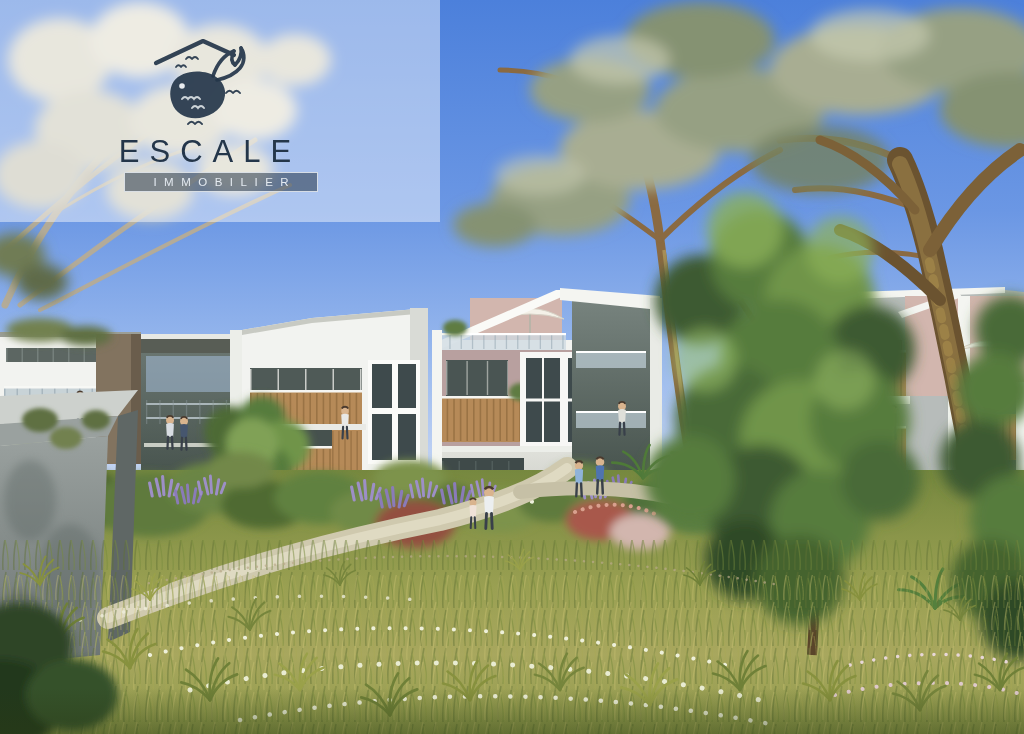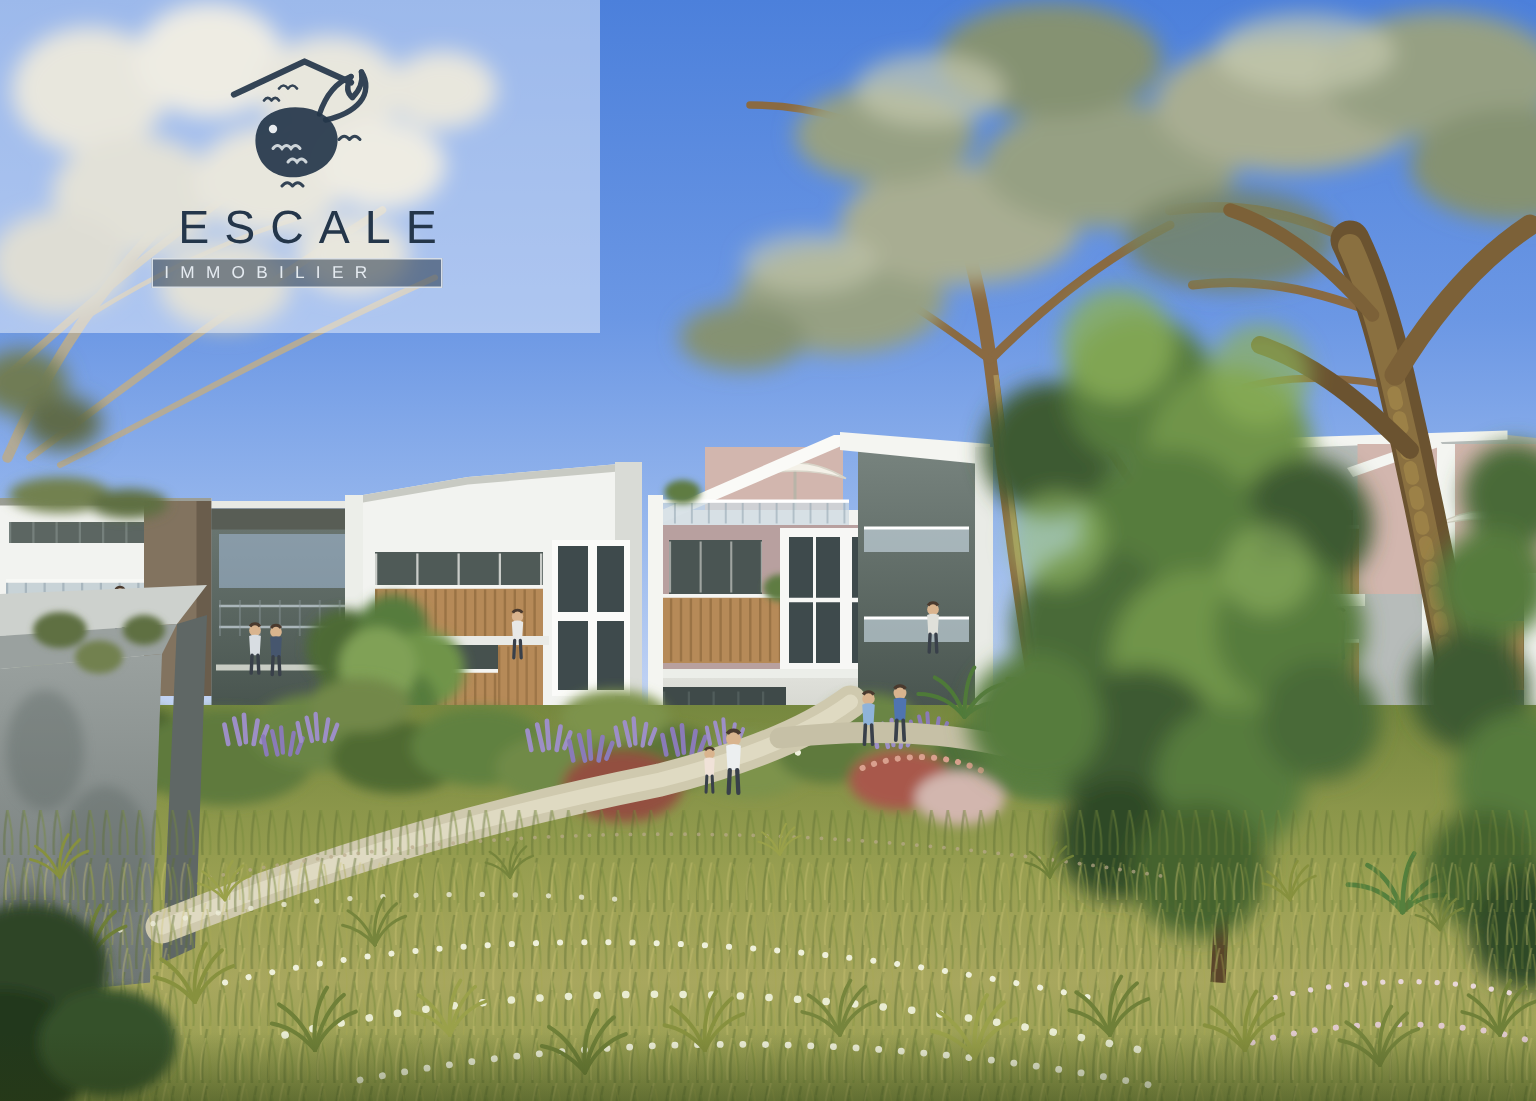--- a/index.html
+++ b/index.html
@@ -9,29 +9,29 @@
   .scene{position:absolute;inset:0;display:block;}
   
   .fw{fill:var(--building-white,#f2f3f0)} .fs{fill:var(--building-shadow,#d9dbd6)}
   .fd{fill:var(--window-dark,#3e4a4c)}  .fo{fill:var(--balcony-wood,#b68a58)}
   .fm{fill:var(--facade-mauve,#b8a09f)} .fp{fill:var(--facade-pink,#d2b6ae)}
   .fg{fill:var(--tree-sage,#96a083)}    .ftp{fill:var(--tree-pale,#d6d3c2)}
   .fl{fill:var(--tree-green,#567b3c)}
   .skin{fill:#d9b48e}
   
   .logo-overlay{position:absolute;left:0;top:0;width:400px;height:222px;
-                background:var(--overlay-white,rgba(255,255,255,.45));}
+                background:var(--overlay-white,rgba(255,255,255,.45));padding-left:40px;}
   .logo-mark{position:absolute;left:146px;top:28px;width:120px;height:102px;}
   .logo-title{position:absolute;left:0;top:134px;width:400px;text-align:center;
               font-size:31px;font-weight:300;letter-spacing:10px;padding-left:10px;
               color:var(--logo-ink,#24364a);}
-  .logo-subtitle-box{position:absolute;left:101px;top:172px;width:192px;height:18px;
+  .logo-subtitle-box{position:absolute;left:124px;top:172px;width:192px;height:18px;
               background:var(--logo-box-bg,rgba(36,52,71,.55));
               border:1px solid var(--logo-box-border,rgba(235,240,244,.85));
-              display:flex;align-items:center;}
+              display:flex;align-items:center;justify-content:center;}
   .logo-subtitle{font-size:11.5px;letter-spacing:7.5px;padding-left:7.5px;
               color:var(--logo-text-light,#e4eaf0);}
 </style>
 </head>
 <body>
 
 <div class="stage">
 <svg class="scene" viewBox="0 0 1024 734">
   <defs>
     <linearGradient id="gSky" gradientUnits="userSpaceOnUse" x1="0" y1="0" x2="0" y2="470">

